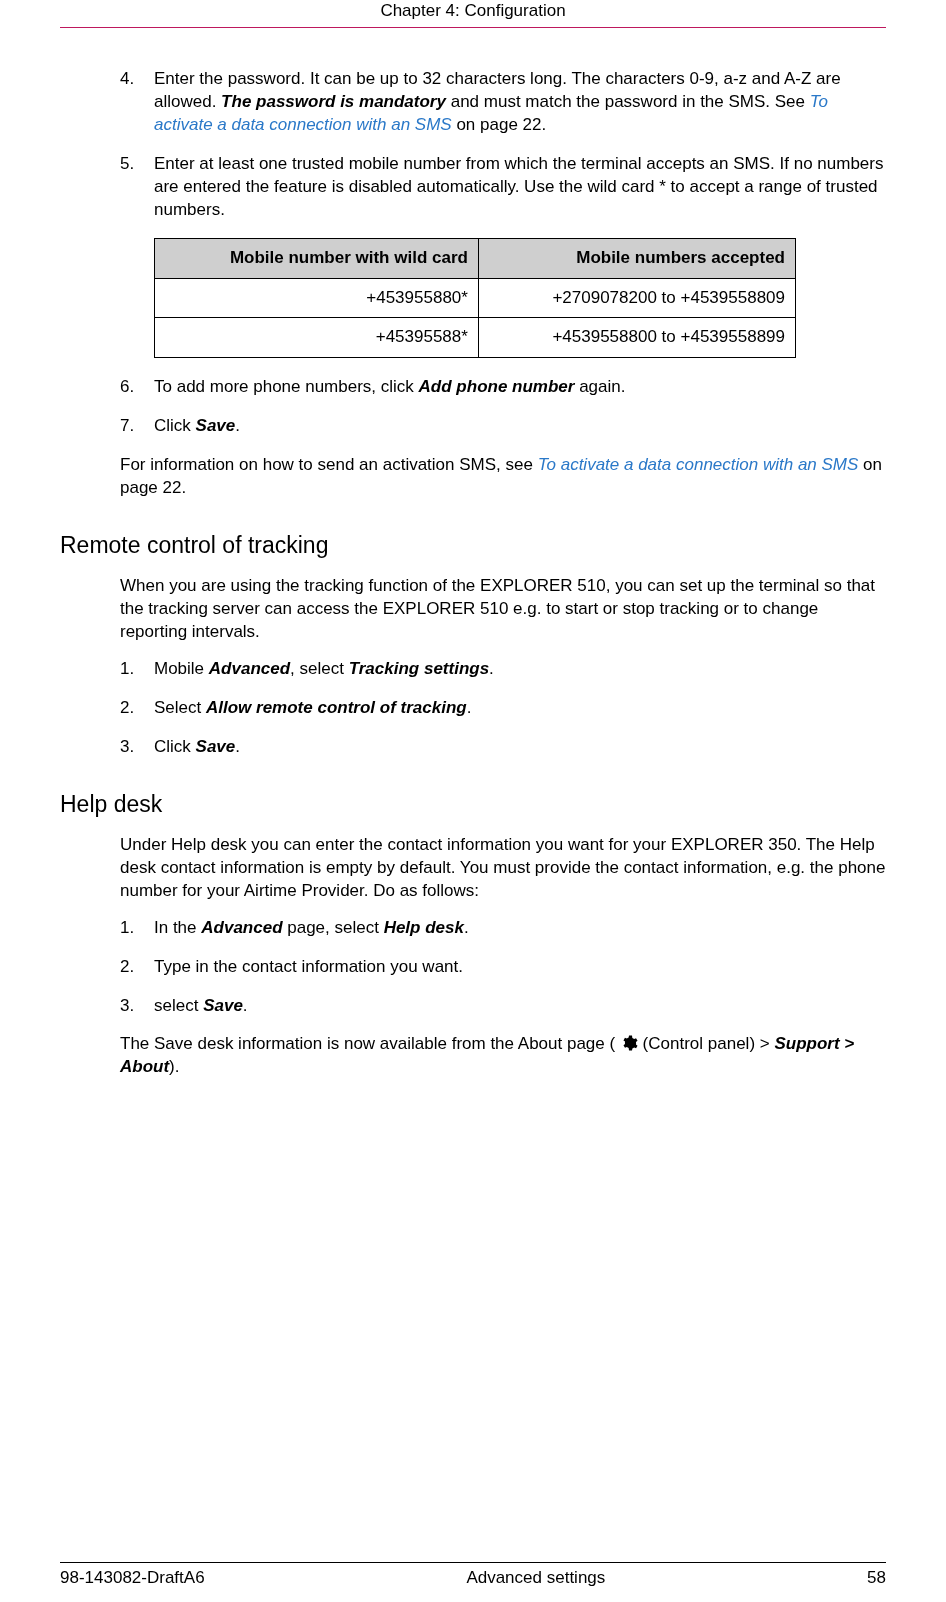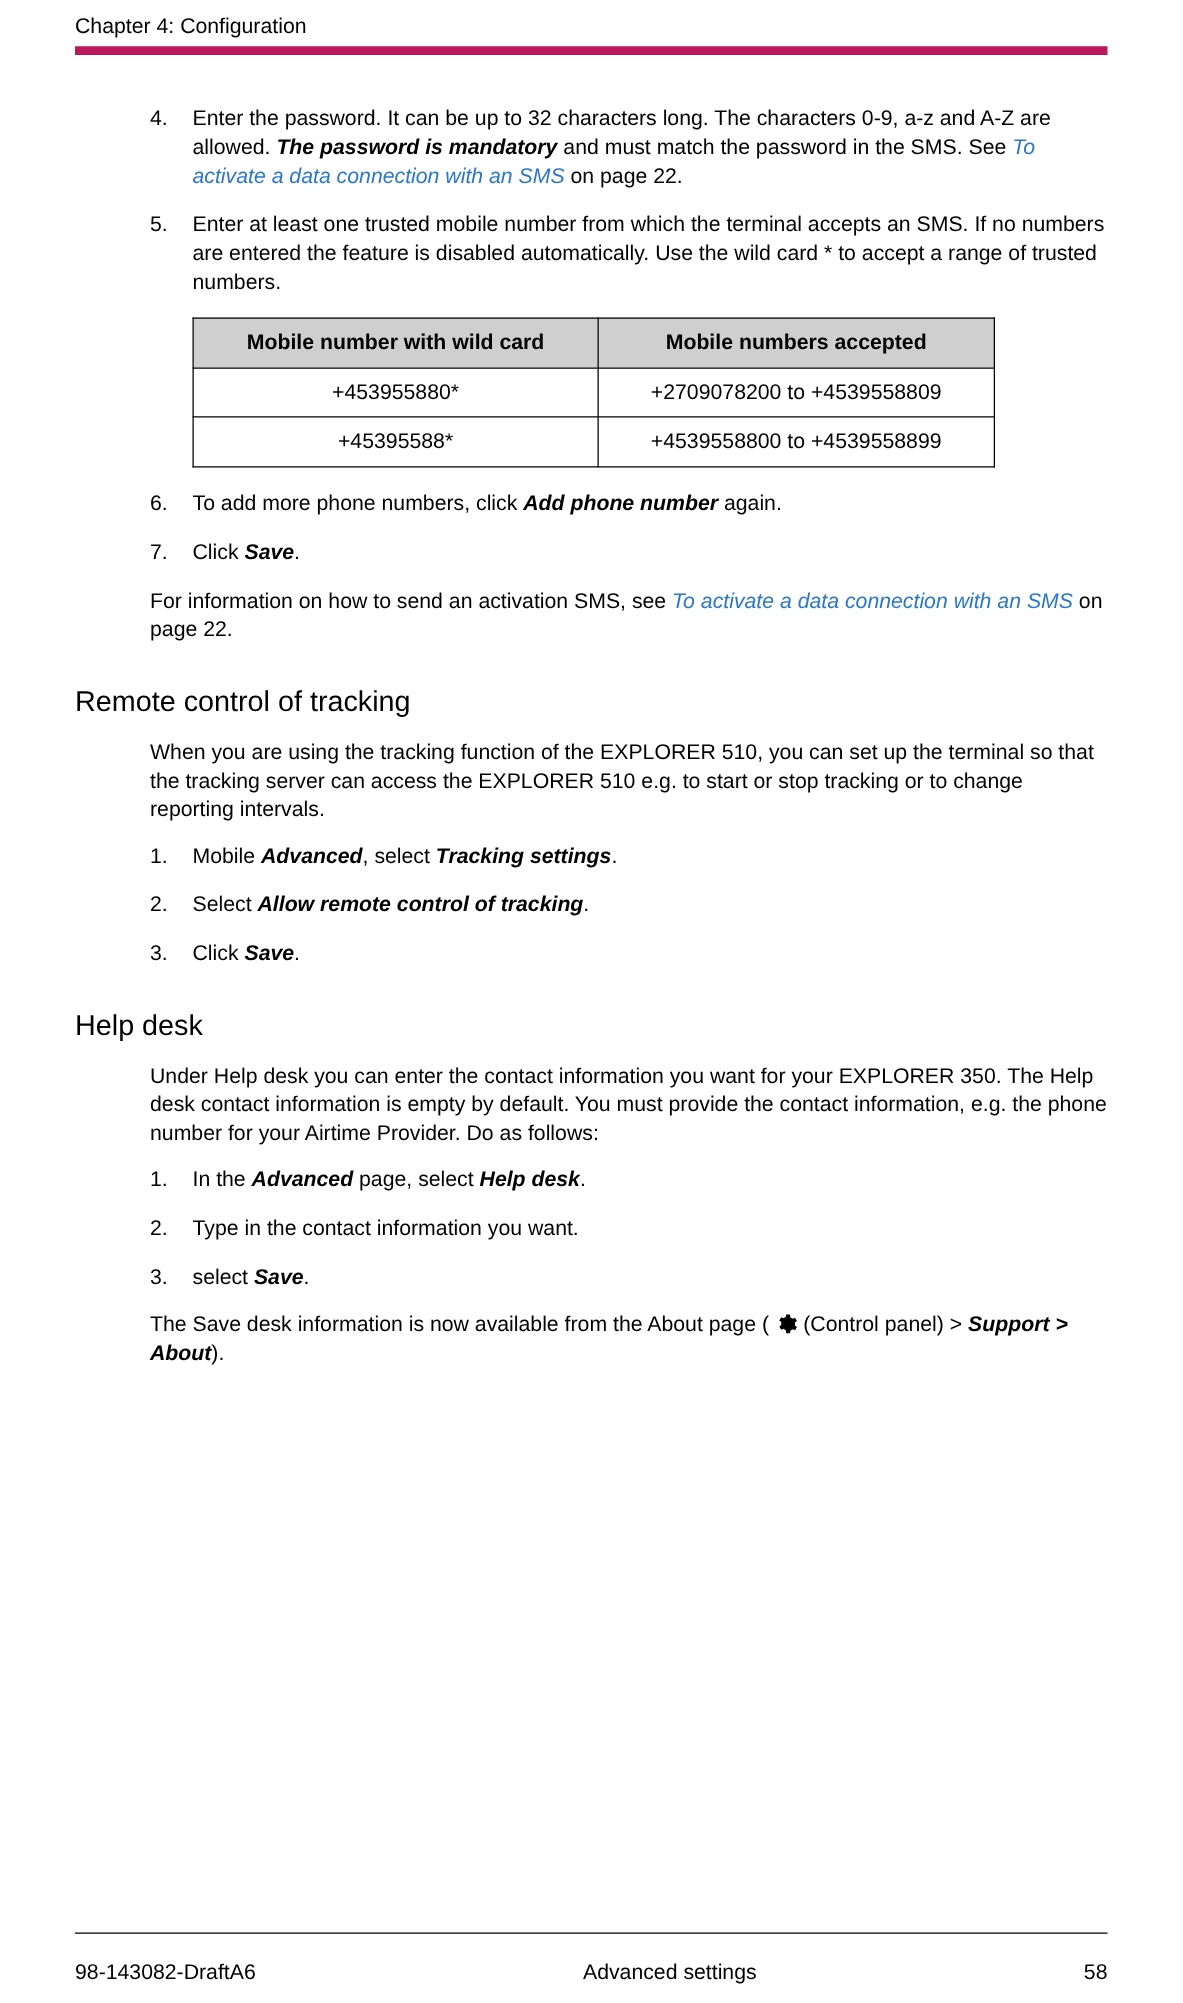--- a/index.html
+++ b/index.html
@@ -15,23 +15,23 @@
     width: 946px;
     min-height: 1602px;
     margin: 0 auto;
     position: relative;
     box-sizing: border-box;
     padding: 0 60px;
     display: flex;
     flex-direction: column;
   }
   .header {
-    border-bottom: 7px solid #be185d;
-    padding: 10px 0 4px 0;
-    text-align: left;
+    border-bottom: 1px solid #be185d;
+    padding: 0 0 4px 0;
+    text-align: center;
     font-size: 17px;
   }
   .content {
     flex: 1;
     padding-top: 40px;
     padding-bottom: 40px;
   }
   .body-indent {
     margin-left: 60px;
   }
@@ -56,38 +56,38 @@
     font-style: italic;
   }
   table.data {
     border-collapse: collapse;
     margin: 6px 0 18px 34px;
     width: calc(100% - 34px - 90px);
   }
   table.data th, table.data td {
     border: 1px solid #000;
     padding: 8px 10px;
-    text-align: center;
+    text-align: right;
     font-size: 17px;
   }
   table.data th {
     background: #cfcfcf;
     font-weight: bold;
   }
   h2.section {
     font-size: 23px;
     font-weight: normal;
     margin: 30px 0 14px 0;
   }
   p.para {
     margin: 0 0 14px 0;
   }
   .footer {
     border-top: 1px solid #000;
-    padding: 20px 0 12px 0;
+    padding: 4px 0 12px 0;
     display: flex;
     justify-content: space-between;
     font-size: 17px;
   }
   .gear-icon {
     display: inline-block;
     vertical-align: middle;
     width: 18px;
     height: 18px;
     position: relative;

